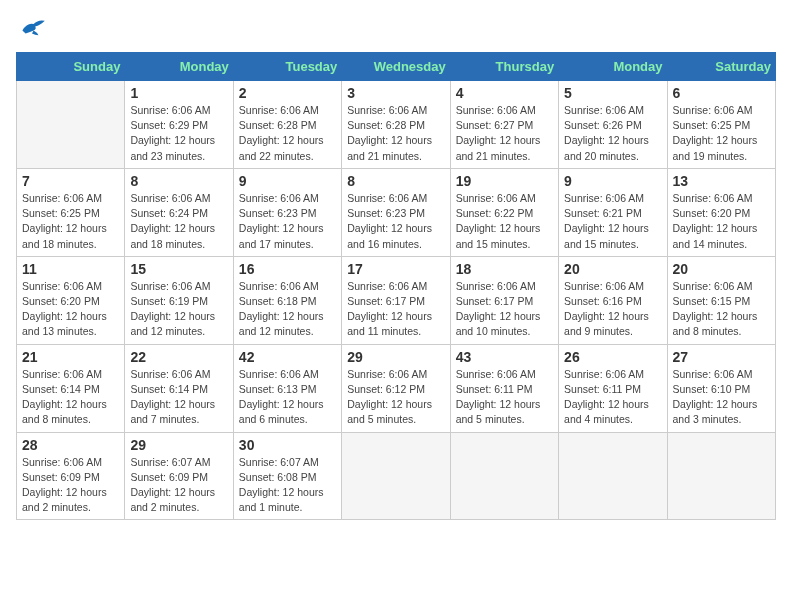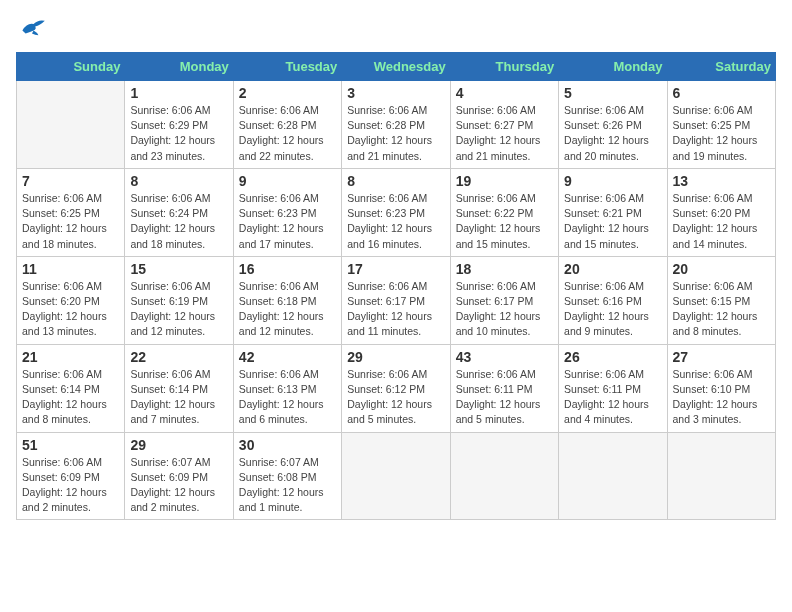--- a/index.html
+++ b/index.html
@@ -222,21 +222,21 @@
           <span class="day-num">26</span>
           <div class="day-detail">Sunrise: 6:06 AM<br>Sunset: 6:11 PM<br>Daylight: 12 hours<br>and 4 minutes.</div>
         </td>
         <td>
           <span class="day-num">27</span>
           <div class="day-detail">Sunrise: 6:06 AM<br>Sunset: 6:10 PM<br>Daylight: 12 hours<br>and 3 minutes.</div>
         </td>
       </tr>
       <tr>
         <td>
-          <span class="day-num">51</span>
+          <span class="day-num">28</span>
           <div class="day-detail">Sunrise: 6:06 AM<br>Sunset: 6:09 PM<br>Daylight: 12 hours<br>and 2 minutes.</div>
         </td>
         <td>
           <span class="day-num">29</span>
           <div class="day-detail">Sunrise: 6:07 AM<br>Sunset: 6:09 PM<br>Daylight: 12 hours<br>and 2 minutes.</div>
         </td>
         <td>
           <span class="day-num">30</span>
           <div class="day-detail">Sunrise: 6:07 AM<br>Sunset: 6:08 PM<br>Daylight: 12 hours<br>and 1 minute.</div>
         </td>

